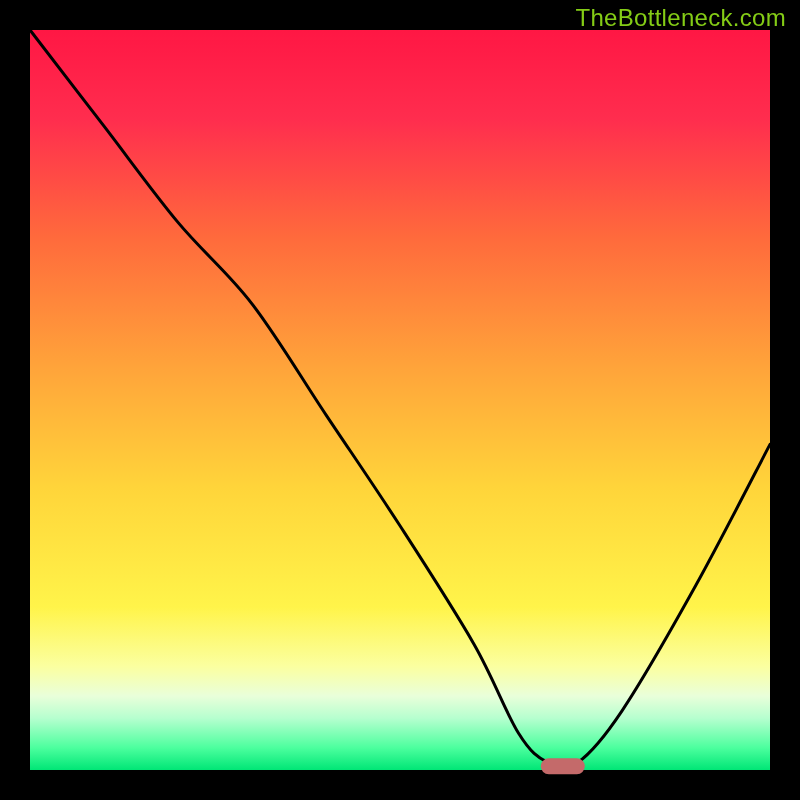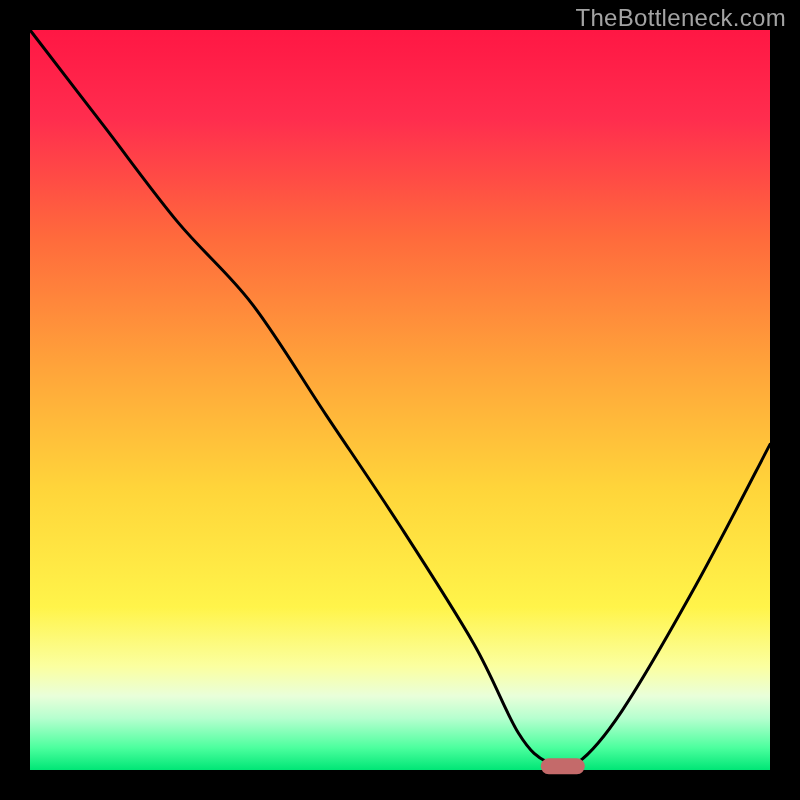--- a/index.html
+++ b/index.html
@@ -14,21 +14,21 @@
   .frame {
     position: relative;
     width: 800px;
     height: 800px;
     background: #000;
   }
   .watermark {
     position: absolute;
     top: 4px;
     right: 14px;
-    color: #a3a3a3;
+    color: #84cc16;
     font-size: 24px;
     font-weight: 500;
     letter-spacing: 0.3px;
     z-index: 10;
   }
   svg.plot {
     position: absolute;
     left: 0;
     top: 0;
   }

